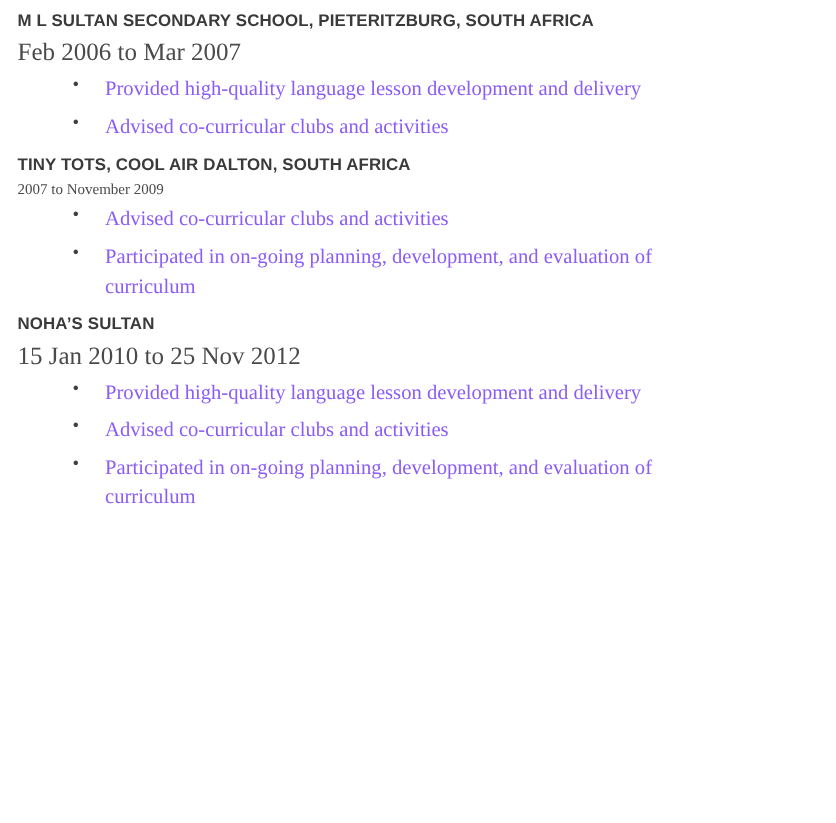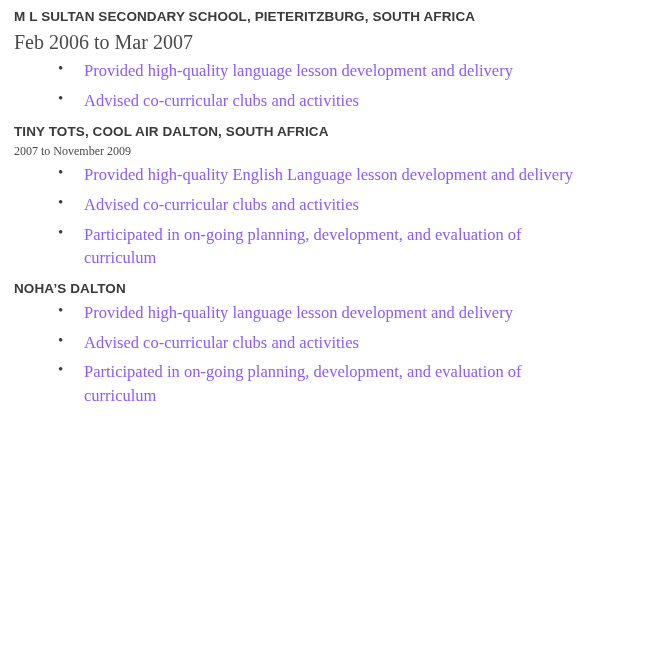--- a/index.html
+++ b/index.html
@@ -78,28 +78,28 @@
     <ul class="bullets">
       <li>Provided high-quality language lesson development and delivery</li>
       <li>Advised co-curricular clubs and activities</li>
     </ul>
   </div>
 
   <div class="entry">
     <div class="org">TINY TOTS, COOL AIR DALTON, SOUTH AFRICA</div>
     <div class="dates small">2007 to November 2009</div>
     <ul class="bullets">
-      <li>Provided high-quality English Language lesson development and delivery</li>
       <li>Advised co-curricular clubs and activities</li>
       <li>Participated in on-going planning, development, and evaluation of curriculum</li>
     </ul>
   </div>
 
   <div class="entry">
-    <div class="org">NOHA’S DALTON</div>
+    <div class="org">NOHA’S SULTAN</div>
+    <div class="dates">15 Jan 2010 to 25 Nov 2012</div>
     <ul class="bullets">
       <li>Provided high-quality language lesson development and delivery</li>
       <li>Advised co-curricular clubs and activities</li>
       <li>Participated in on-going planning, development, and evaluation of curriculum</li>
     </ul>
   </div>
 
 </div>
 
 </body></html>

